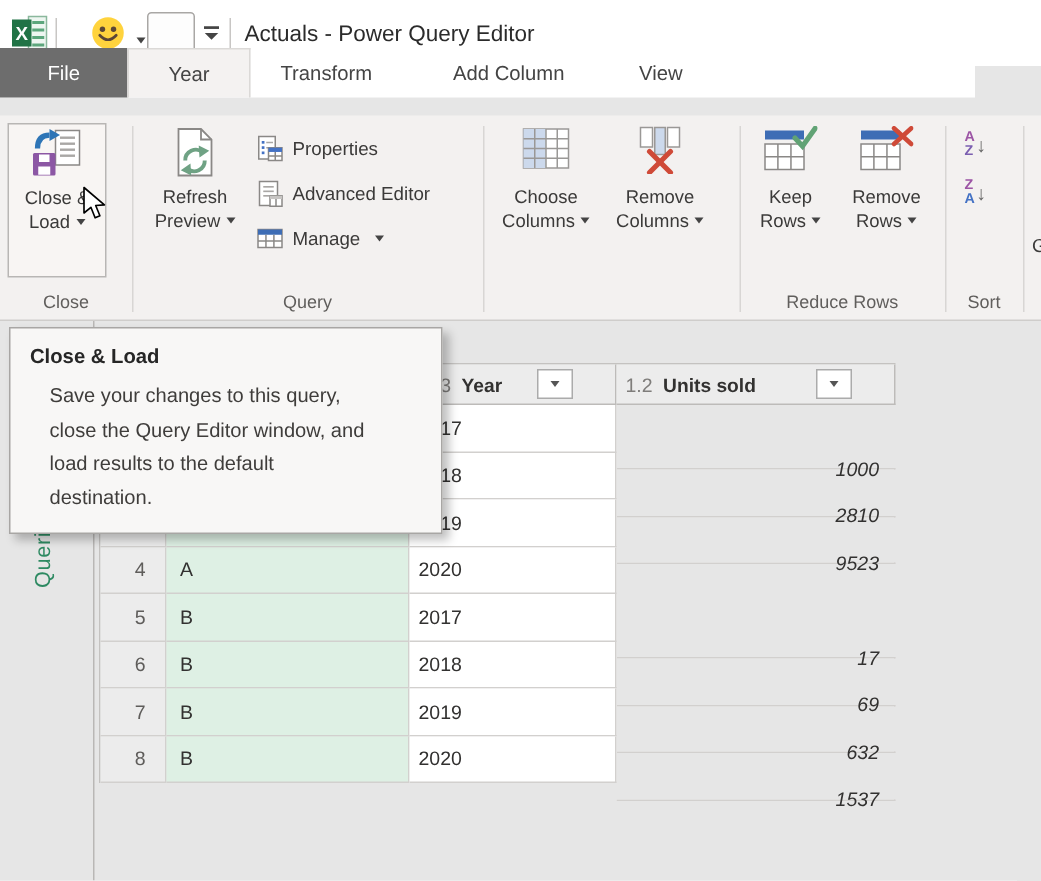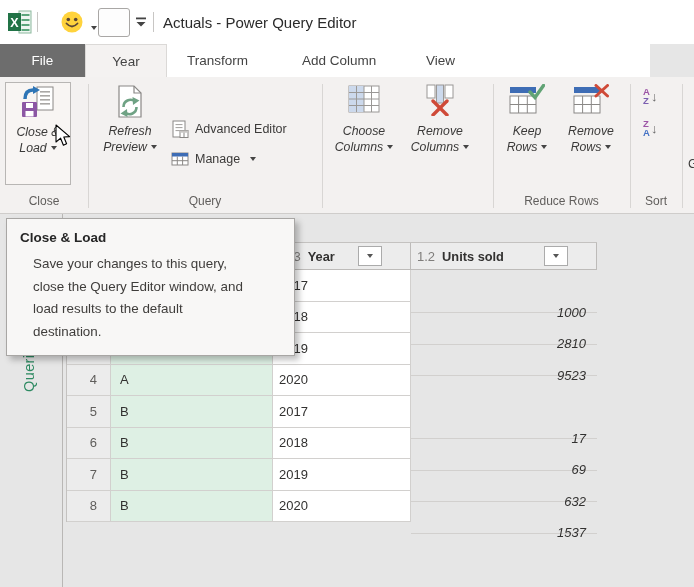--- a/index.html
+++ b/index.html
@@ -8,30 +8,30 @@
   .abs{position:absolute;}
   
   .titlebar{left:0;top:0;width:694px;height:44px;background:#ffffff;}
   .tb-sep{top:12px;width:1px;height:20px;background:#c8c6c4;}
   .app-title{left:163px;top:0;height:44px;display:flex;align-items:center;
              font-size:15px;color:#2b2b2b;}
   .qat-box{left:98px;top:8px;width:30px;height:27px;background:#fdfdfd;border:1px solid #a9a7a5;border-radius:3px;}
   .caret{display:inline-block;width:0;height:0;border-left:3.5px solid transparent;
          border-right:3.5px solid transparent;border-top:4px solid #444;vertical-align:2px;margin-left:4px;}
   
-  .tabrow{left:0;top:44px;width:650px;height:33px;background:#ffffff;}
+  .tabrow{left:0;top:32px;width:650px;height:33px;background:#ffffff;}
   .tab{height:33px;display:flex;align-items:center;justify-content:center;font-size:13.5px;color:#444;cursor:default;}
   .tab-file{left:0;top:0;width:85px;background:#6d6d6d;color:#fff;}
   .tab-home{left:85px;top:0;width:82px;background:#f4f2f1;border:1px solid #dbd9d7;border-bottom:none;box-sizing:border-box;}
   .tab-plain{top:0;padding:0 6px;}
   
   .ribbon{left:0;top:77px;width:694px;height:137px;background:#f3f1f0;border-bottom:1px solid #cfcdcb;box-sizing:border-box;}
   .grp-divider{top:7px;width:1px;height:124px;background:#d8d6d4;}
   .grp-label{top:117px;font-size:12px;color:#605e5c;text-align:center;}
-  .bigbtn{top:5px;text-align:center;font-size:12.3px;line-height:15.5px;color:#3b3a39;font-style:italic;}
+  .bigbtn{top:5px;text-align:center;font-size:12.3px;line-height:15.5px;color:#3b3a39;}
   .bigbtn .ic{height:40px;display:flex;align-items:flex-start;justify-content:center;padding-top:2px;}
   .hoverbtn{border:1px solid #b8b6b4;background:#f8f5f3;box-sizing:border-box;}
   .smallbtn{display:flex;align-items:center;gap:6px;font-size:12.5px;color:#3b3a39;height:22px;}
   .azletters{display:flex;flex-direction:column;font-weight:bold;font-size:9.5px;line-height:8.5px;}
   .sortbtn{display:flex;align-items:center;gap:1px;}
   .sort-arrow{font-size:13px;color:#666;}
   .overflow-frag{font-size:12.5px;color:#3b3a39;}
   
   .paneline{left:62px;top:214px;width:1px;height:373px;background:#b9b7b5;}
   .queries-label{left:21px;top:392px;transform:rotate(-90deg);transform-origin:0 0;
@@ -133,20 +133,35 @@
           <path d="M21 2 V9 H28" fill="none" stroke="#8a8886" stroke-width="1.2"></path>
           <path d="M10.5 23 A7 7 0 0 1 22 17.5" stroke="#6fa284" stroke-width="2.6" fill="none"></path>
           <polygon points="19.5,13 26.5,16.5 20,21" fill="#6fa284"></polygon>
           <path d="M23.5 23 A7 7 0 0 1 12 28.5" stroke="#6fa284" stroke-width="2.6" fill="none"></path>
           <polygon points="14.5,33 7.5,29.5 14,25" fill="#6fa284"></polygon>
         </svg>
       </div>
       <div>Refresh</div>
       <div><span>Preview</span><span class="caret"></span></div>
     </div>
+    <div class="abs smallbtn" style="left:171px;top:11px">
+      <svg width="18" height="18" viewBox="0 0 18 18">
+        <rect x="1.5" y="1" width="11" height="15" fill="#fff" stroke="#8a8886"></rect>
+        <rect x="3.5" y="4" width="1.8" height="1.8" fill="#4472c4"></rect>
+        <rect x="3.5" y="7.5" width="1.8" height="1.8" fill="#4472c4"></rect>
+        <rect x="3.5" y="11" width="1.8" height="1.8" fill="#4472c4"></rect>
+        <rect x="6.5" y="4.5" width="4.5" height="1" fill="#a9a7a5"></rect>
+        <rect x="6.5" y="8" width="4.5" height="1" fill="#a9a7a5"></rect>
+        <rect x="8" y="8.5" width="9" height="8.5" fill="#fff" stroke="#8a8886"></rect>
+        <rect x="8" y="8.5" width="9" height="2.8" fill="#4472c4"></rect>
+        <line x1="12.5" y1="11.3" x2="12.5" y2="17" stroke="#8a8886"></line>
+        <line x1="8" y1="14" x2="17" y2="14" stroke="#8a8886"></line>
+      </svg>
+      <span>Properties</span>
+    </div>
     <div class="abs smallbtn" style="left:171px;top:41px">
       <svg width="18" height="18" viewBox="0 0 18 18">
         <rect x="2" y="1" width="12" height="16" fill="#fff" stroke="#8a8886"></rect>
         <rect x="4.5" y="4" width="7" height="1.1" fill="#a9a7a5"></rect>
         <rect x="4.5" y="7" width="7" height="1.1" fill="#a9a7a5"></rect>
         <rect x="4.5" y="10" width="4" height="1.1" fill="#a9a7a5"></rect>
         <rect x="9" y="10.5" width="8" height="7" fill="#fff" stroke="#8a8886"></rect>
         <rect x="9" y="10.5" width="8" height="2.2" fill="#c7c5c3"></rect>
         <line x1="13" y1="12.7" x2="13" y2="17.5" stroke="#8a8886"></line>
       </svg>

